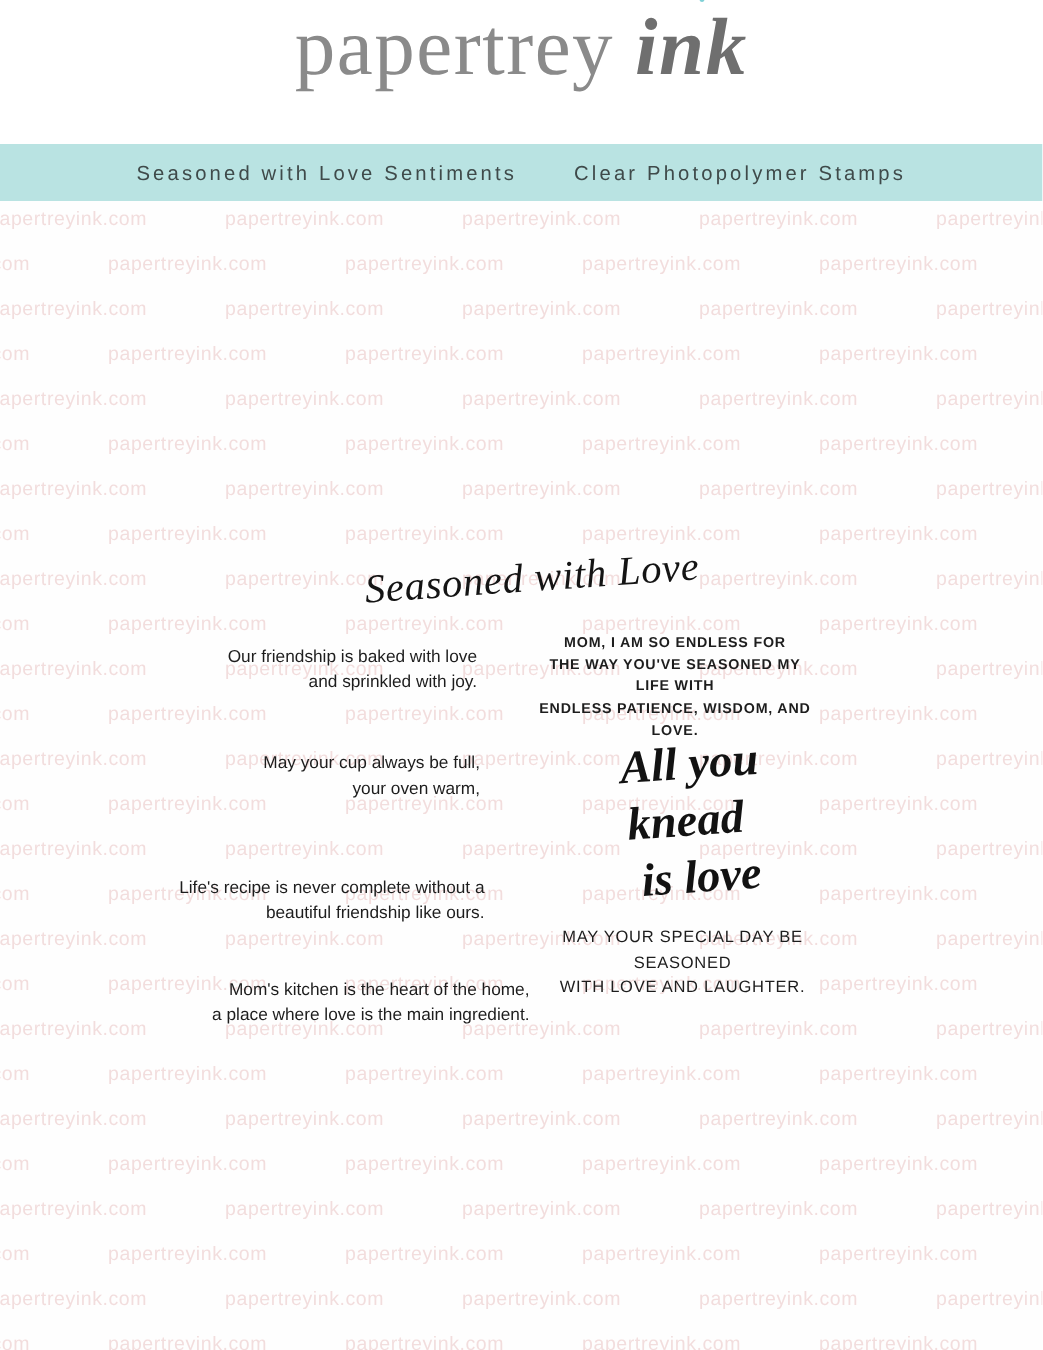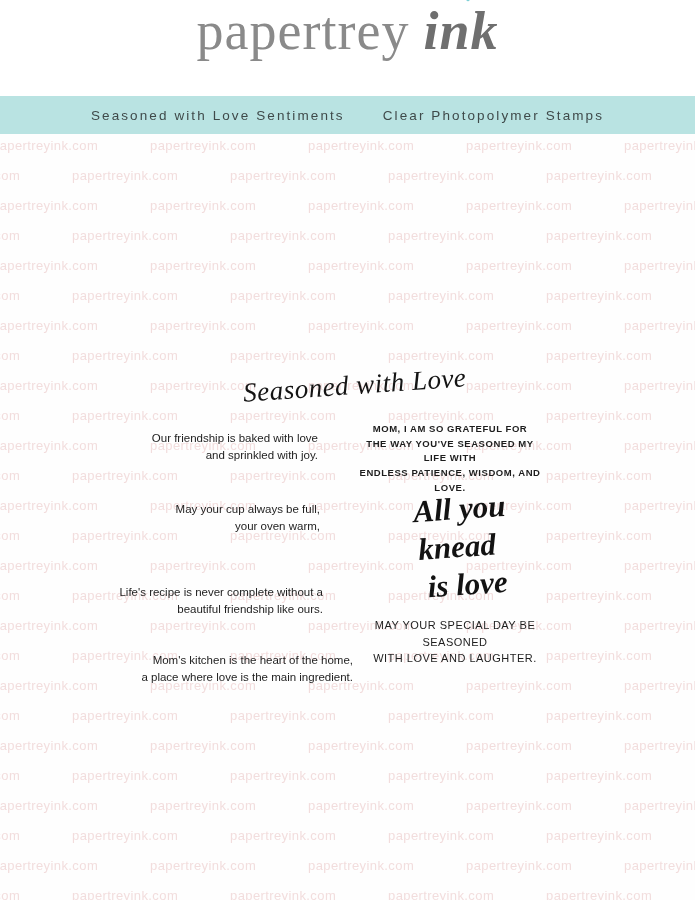--- a/index.html
+++ b/index.html
@@ -225,21 +225,21 @@
   <div class="stamps">
 
     <div class="stamp script-title" style="left:243px; top:236px;">Seasoned with Love</div>
 
     <div class="stamp sent right" style="left:128px; top:296px; width:190px;">
       <div>Our friendship is baked with love</div>
       <div>and sprinkled with joy.</div>
     </div>
 
     <div class="stamp caps" style="left:355px; top:288px; width:190px;">
-      <div>MOM, I AM SO GRATEFUL FOR</div>
+      <div>MOM, I AM SO ENDLESS FOR</div>
       <div>THE WAY YOU'VE SEASONED MY LIFE WITH</div>
       <div>ENDLESS PATIENCE, WISDOM, AND LOVE.</div>
     </div>
 
     <div class="stamp sent right" style="left:160px; top:367px; width:160px;">
       <div>May your cup always be full,</div>
       <div>your oven warm,</div>
     </div>
 
     <div class="stamp hand-big" style="left:400px; top:356px; width:120px;">

